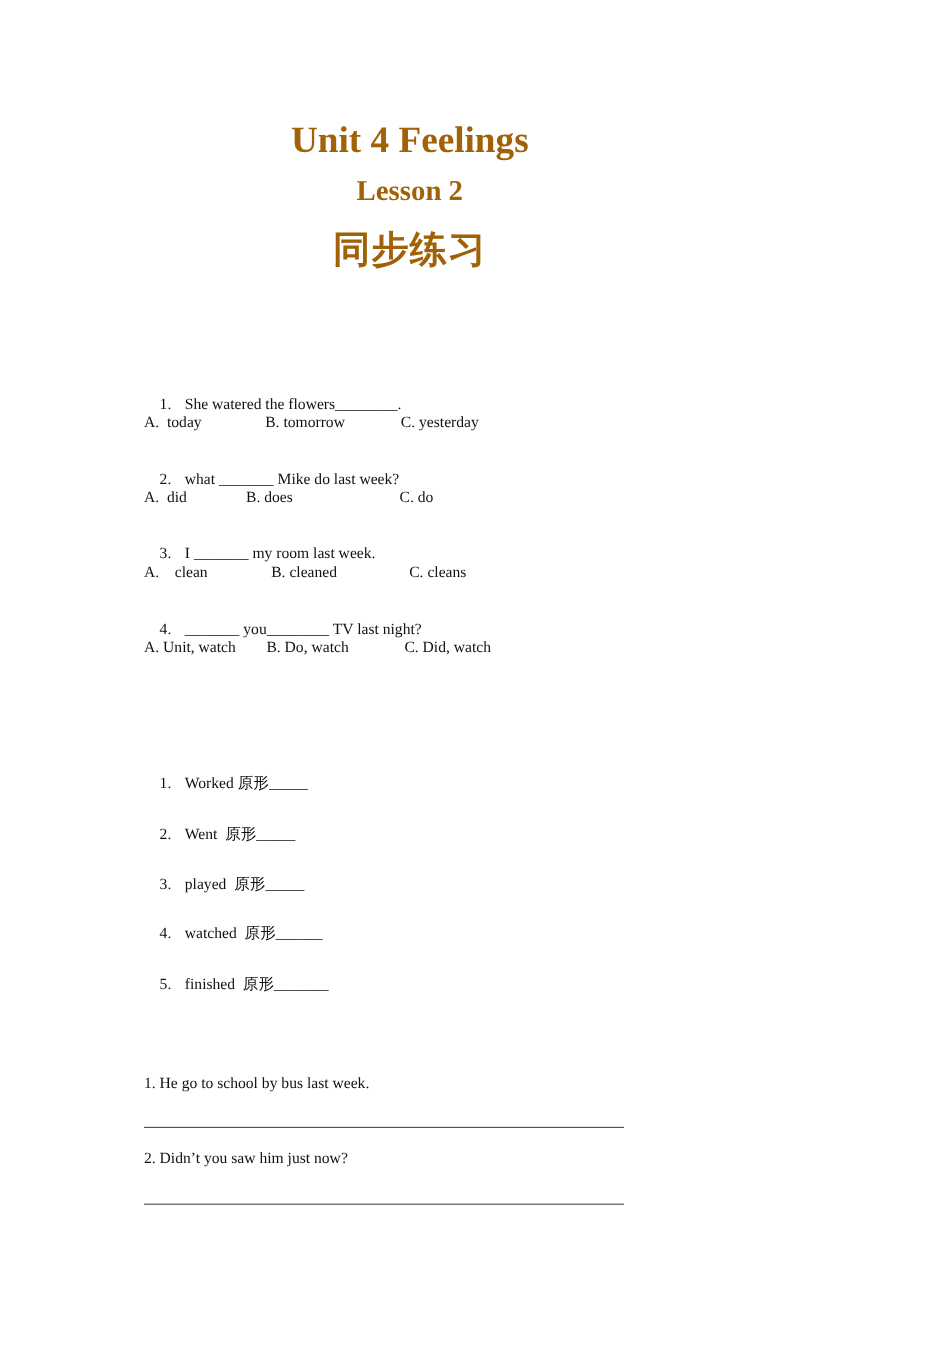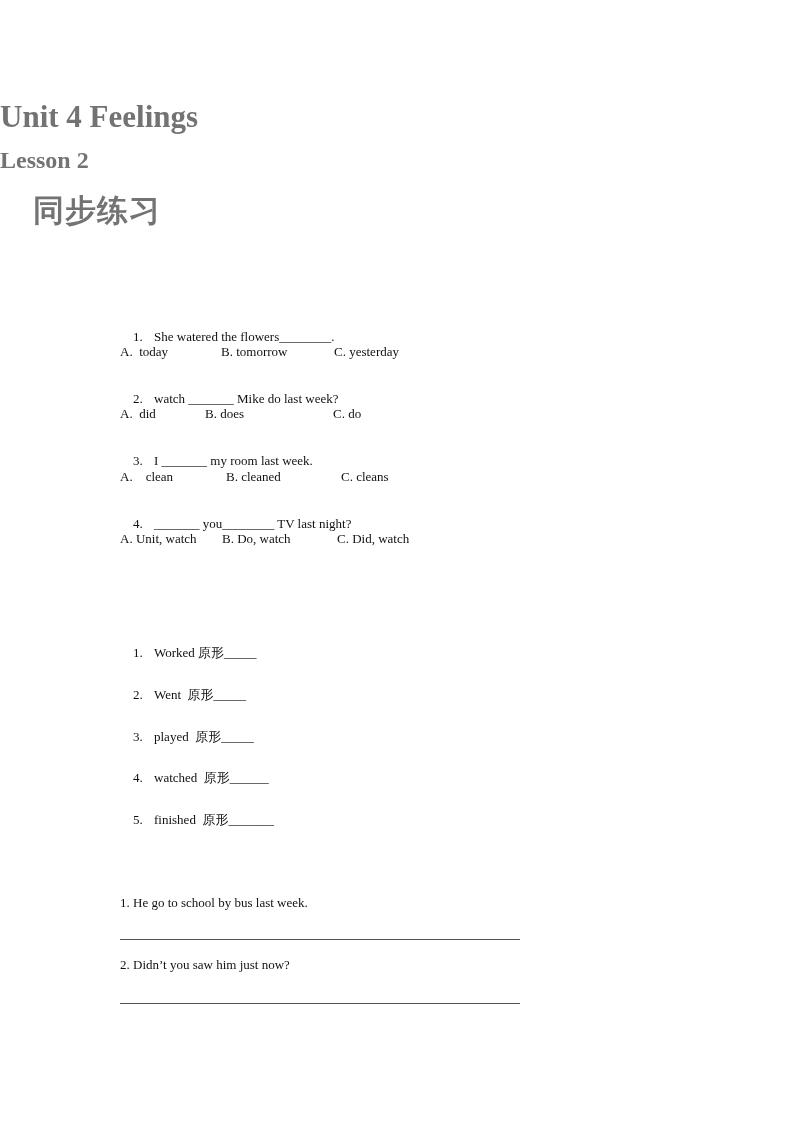--- a/index.html
+++ b/index.html
@@ -2,26 +2,26 @@
 <html><head>
   <meta charset="utf-8">
   <style>
     html, body { margin: 0; padding: 0; background: #ffffff; }
     body {
       width: 793px; height: 1122px; position: relative; overflow: hidden;
       font-family: "Liberation Serif", "DejaVu Serif", serif;
       color: #111111;
     }
     .title {
-      position: absolute; left: 0; width: 683px; 
-      font-weight: bold; color: #737373;
+      position: absolute; left: 0; width: 683px; text-align: center;
+      font-weight: bold; color: #a16207;
     }
     .t1 { top: 98px; font-size: 31px; line-height: 38px; }
     .t2 { top: 141px; font-size: 24px; line-height: 38px; }
-    .t3 { top: 190px; font-size: 31px; line-height: 42px; font-family: Liberation Sans, sans-serif; letter-spacing: 1px; margin-left: 33px; }
+    .t3 { top: 190px; font-size: 31px; line-height: 42px; font-family: Liberation Mono, monospace; letter-spacing: 1px; }
 
     .line {
       position: absolute; left: 120px; font-size: 13px; line-height: 16px;
       white-space: pre;
     }
     .num { display: inline-block; width: 21px; }
     .opt { position: absolute; top: 0; white-space: pre; }
     .answer-line {
       position: absolute; left: 120px; width: 400px; height: 0;
       border-top: 1px solid #555;
@@ -38,21 +38,21 @@
   <div class="line" style="top:313px;">
     <span class="num">1.</span><span>She watered the flowers________.</span>
   </div>
   <div class="line" style="top:344px; width:400px; height:16px;">
     <span class="opt" style="left:0;">A.  today</span>
     <span class="opt" style="left:101px;">B. tomorrow</span>
     <span class="opt" style="left:214px;">C. yesterday</span>
   </div>
 
   <div class="line" style="top:375px;">
-    <span class="num">2.</span><span>watch _______ Mike do last week?</span>
+    <span class="num">2.</span><span>what _______ Mike do last week?</span>
   </div>
   <div class="line" style="top:406px; width:400px; height:16px;">
     <span class="opt" style="left:0;">A.  did</span>
     <span class="opt" style="left:85px;">B. does</span>
     <span class="opt" style="left:213px;">C. do</span>
   </div>
 
   <div class="line" style="top:437px;">
     <span class="num">3.</span><span>I _______ my room last week.</span>
   </div>

